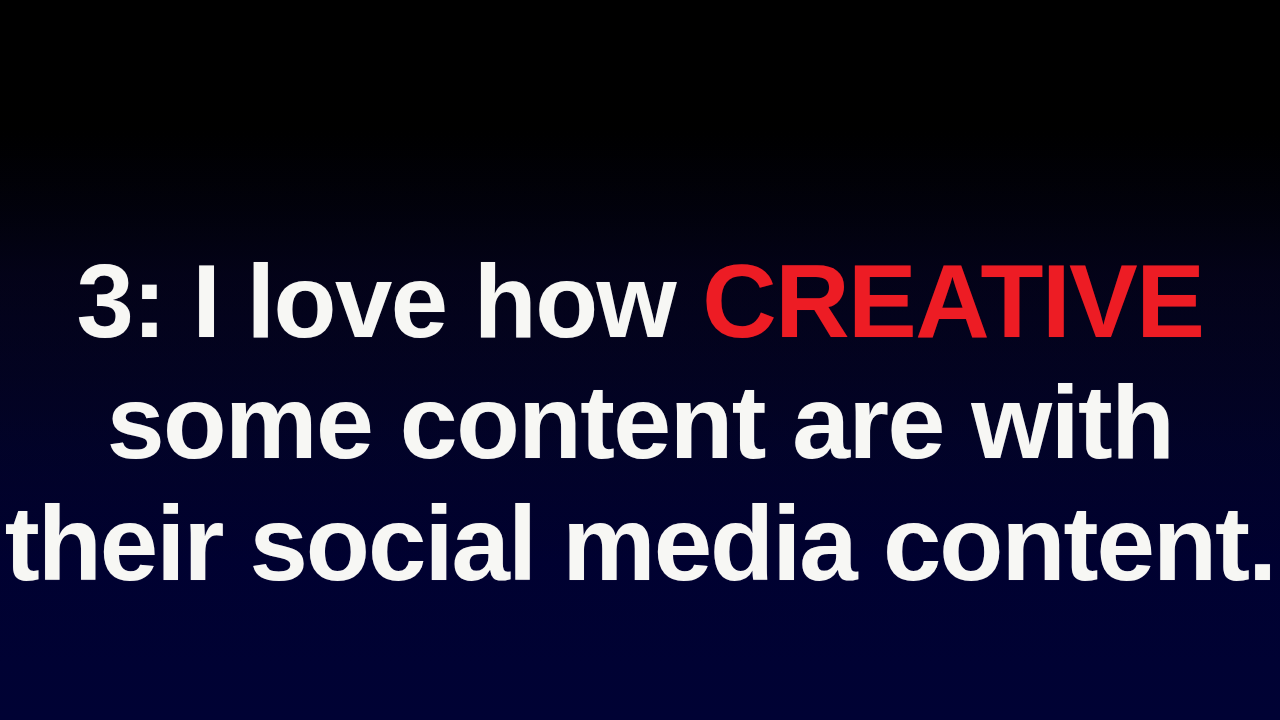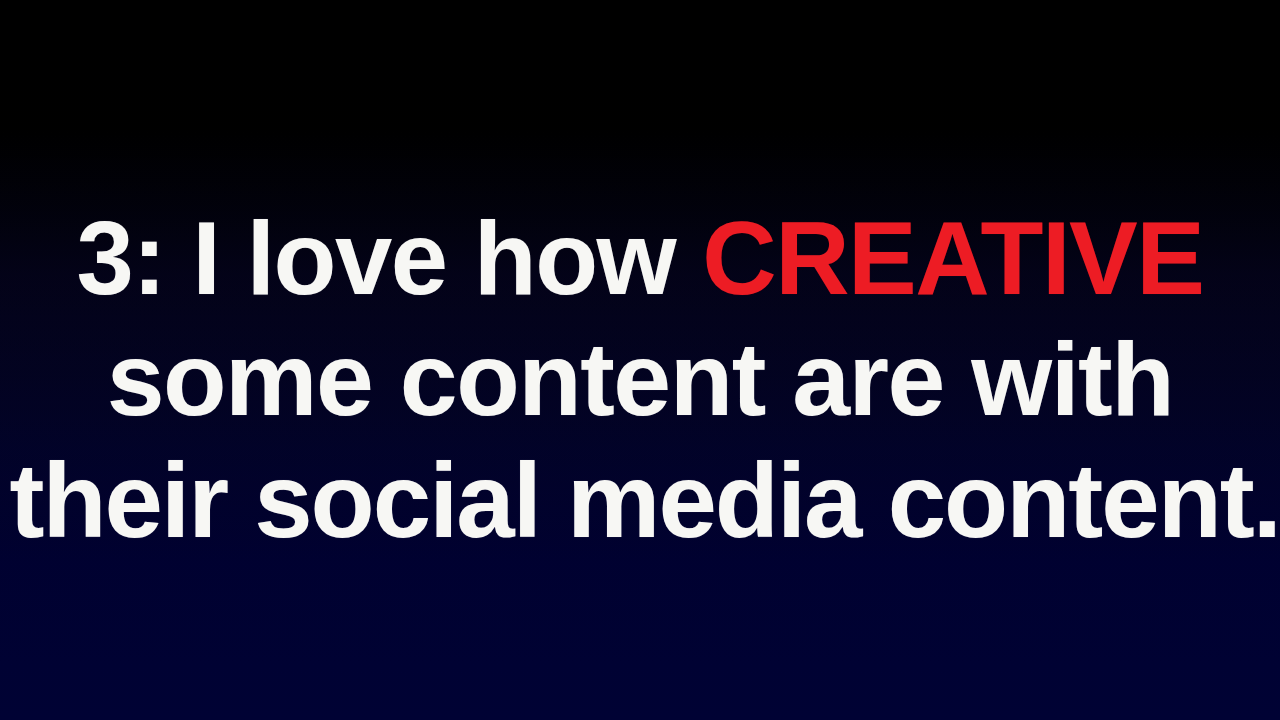--- a/index.html
+++ b/index.html
@@ -63,23 +63,23 @@
     display: block;
     font-weight: 700;
     font-size: 104px;
     line-height: 121px;
     letter-spacing: -1.5px;
     color: #f7f7f4;
     text-shadow: 0 0 1px rgba(255,255,255,0.28);
     white-space: nowrap;
   }
 
-  .caption-line.line-1 { font-size: 103px; }
+  .caption-line.line-1 { font-size: 103px; margin-top: 43px; }
   .caption-line.line-2 { font-size: 104px; }
-  .caption-line.line-3 { font-size: 105px; letter-spacing: -2px; text-align: right; }
+  .caption-line.line-3 { font-size: 105px; letter-spacing: -2px; }
 
   .hl-red {
     color: #ed1c24;
     font-weight: 700;
     text-shadow: 0 0 1px rgba(237,28,36,0.35);
   }
 </style>
 </head>
 <body>
 

